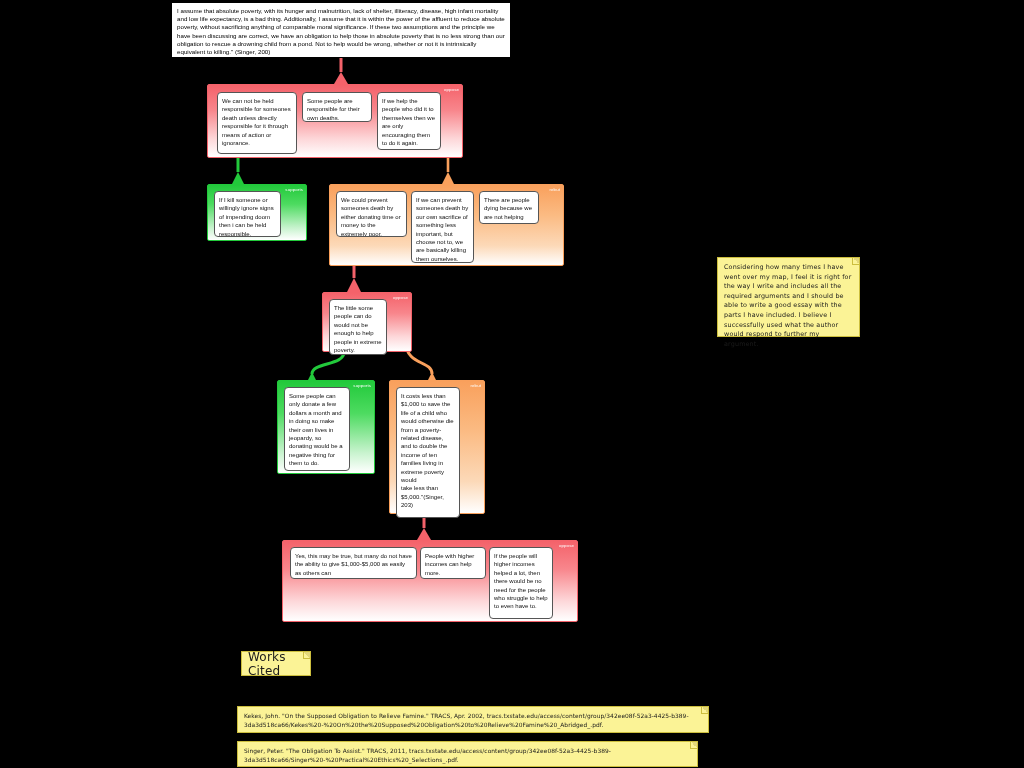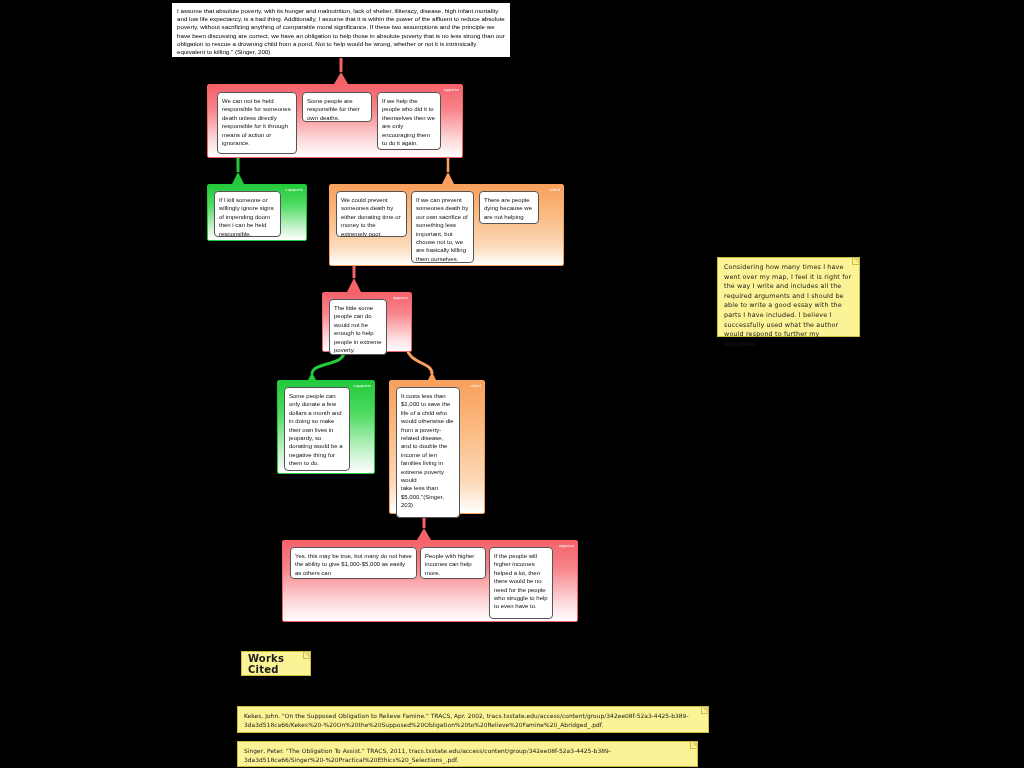--- a/index.html
+++ b/index.html
@@ -32,22 +32,22 @@
     box-sizing:border-box;font-size:6px;line-height:8.4px;color:#111;padding:4px 4px 3px 4px;
     overflow:hidden;}
 
   
   .note{position:absolute;background:#fbf396;border:1px solid #ccbe3e;box-sizing:border-box;
     color:#1b1b1b;padding:5px 6px;font-family:"DejaVu Sans",sans-serif;}
   .note .fold{position:absolute;top:0;right:0;width:6px;height:6px;
     background:linear-gradient(225deg,#e3d77a 0 50%,transparent 50%);border-left:1px solid #ccbe3e;
     border-bottom:1px solid #ccbe3e;}
   .note-reflection{font-size:6.4px;line-height:9.6px;letter-spacing:.15px;}
-  .note-workscited{font-size:10px;display:flex;align-items:center;justify-content:center;
-    letter-spacing:.2px;font-weight:bold;}
+  .note-workscited{font-size:12px;display:flex;align-items:center;justify-content:center;
+    letter-spacing:.2px;}
   .note-citation{font-size:5.9px;line-height:9.2px;letter-spacing:.05px;word-break:break-word;}
 
   svg.links{position:absolute;left:0;top:0;width:1024px;height:768px;pointer-events:none;}
 </style>
 </head>
 <body>
 
 <div id="canvas">
 
   <svg class="links" viewBox="0 0 1024 768">

